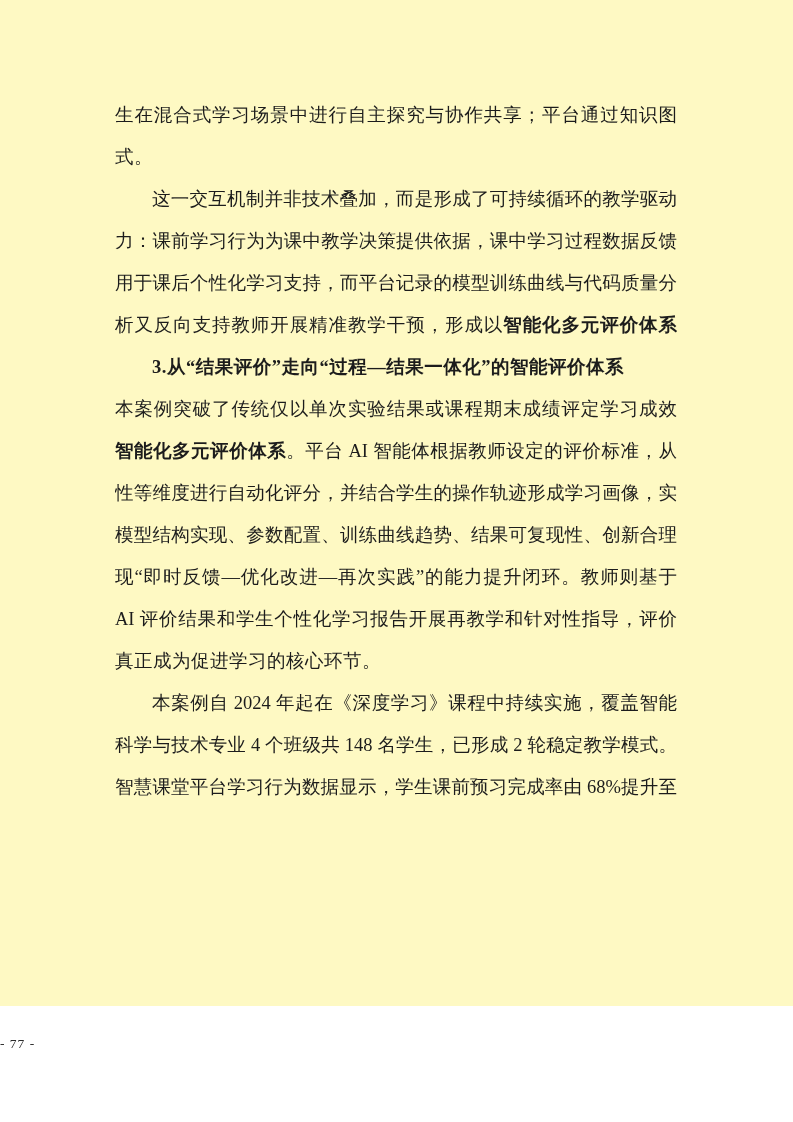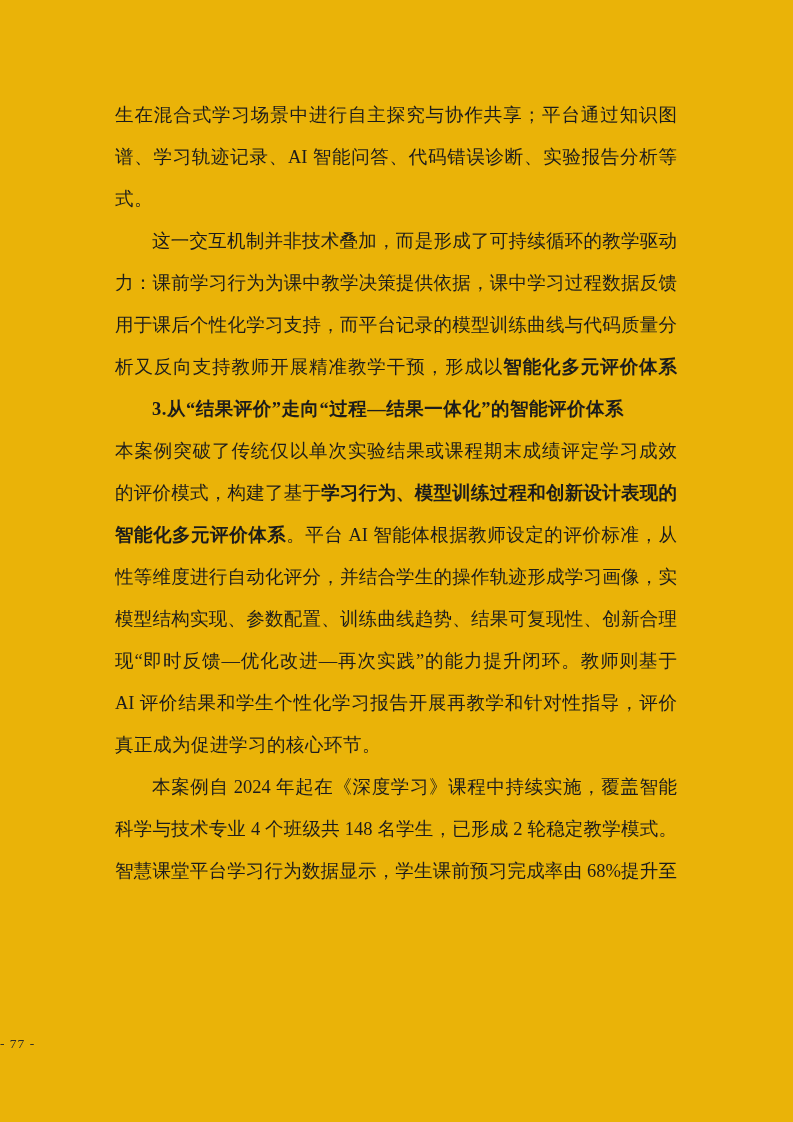--- a/index.html
+++ b/index.html
@@ -9,22 +9,22 @@
     height: 1122px;
     position: relative;
     font-family: "Liberation Serif", "DejaVu Serif", serif;
     color: #1c1c1c;
     overflow: hidden;
   }
   .page {
     position: absolute;
     left: 0; top: 0;
     width: 793px;
-    height: 1122px;
-    background: #eab308;
+    height: 1006px;
+    background: #fef9c3;
   }
   .doc-content {
     position: absolute;
     left: 115px;
     top: 94px;
     width: 562px;
   }
   .text-line {
     font-size: 18.5px;
     line-height: 42px;
@@ -60,35 +60,33 @@
     letter-spacing: 1px;
   }
 </style>
 </head>
 <body>
 
 <div class="page">
   <div class="doc-content" id="doc-content">
       <div>
         <div class="text-line justify"><span>生在混合式学习场景中进行自主探究与协作共享；平台通过知识图</span></div>
-        <div class="text-line justify"><span>谱、学习轨迹记录、AI 智能问答、代码错误诊断、实验报告分析等</span></div>
         <div class="text-line left"><span>式。</span></div>
       </div>
       <div>
         <div class="text-line justify indent"><span>这一交互机制并非技术叠加，而是形成了可持续循环的教学驱动</span></div>
         <div class="text-line justify"><span>力：课前学习行为为课中教学决策提供依据，课中学习过程数据反馈</span></div>
         <div class="text-line justify"><span>用于课后个性化学习支持，而平台记录的模型训练曲线与代码质量分</span></div>
         <div class="text-line justify"><span>析又反向支持教师开展精准教学干预，形成以</span><span class="run-bold">智能化多元评价体系</span></div>
       </div>
       <div>
         <div class="text-line left indent"><span class="run-bold">3.从“结果评价”走向“过程—结果一体化”的智能评价体系</span></div>
       </div>
       <div>
         <div class="text-line justify"><span>本案例突破了传统仅以单次实验结果或课程期末成绩评定学习成效</span></div>
-        <div class="text-line justify"><span>的评价模式，构建了基于</span><span class="run-bold">学习行为、模型训练过程和创新设计表现的</span></div>
         <div class="text-line justify"><span class="run-bold">智能化多元评价体系</span><span>。平台 AI 智能体根据教师设定的评价标准，从</span></div>
         <div class="text-line justify"><span>性等维度进行自动化评分，并结合学生的操作轨迹形成学习画像，实</span></div>
         <div class="text-line justify"><span>模型结构实现、参数配置、训练曲线趋势、结果可复现性、创新合理</span></div>
         <div class="text-line justify"><span>现“即时反馈—优化改进—再次实践”的能力提升闭环。教师则基于</span></div>
         <div class="text-line justify"><span>AI 评价结果和学生个性化学习报告开展再教学和针对性指导，评价</span></div>
         <div class="text-line left"><span>真正成为促进学习的核心环节。</span></div>
       </div>
       <div>
         <div class="text-line justify indent"><span>本案例自 2024 年起在《深度学习》课程中持续实施，覆盖智能</span></div>
         <div class="text-line justify"><span>科学与技术专业 4 个班级共 148 名学生，已形成 2 轮稳定教学模式。</span></div>

